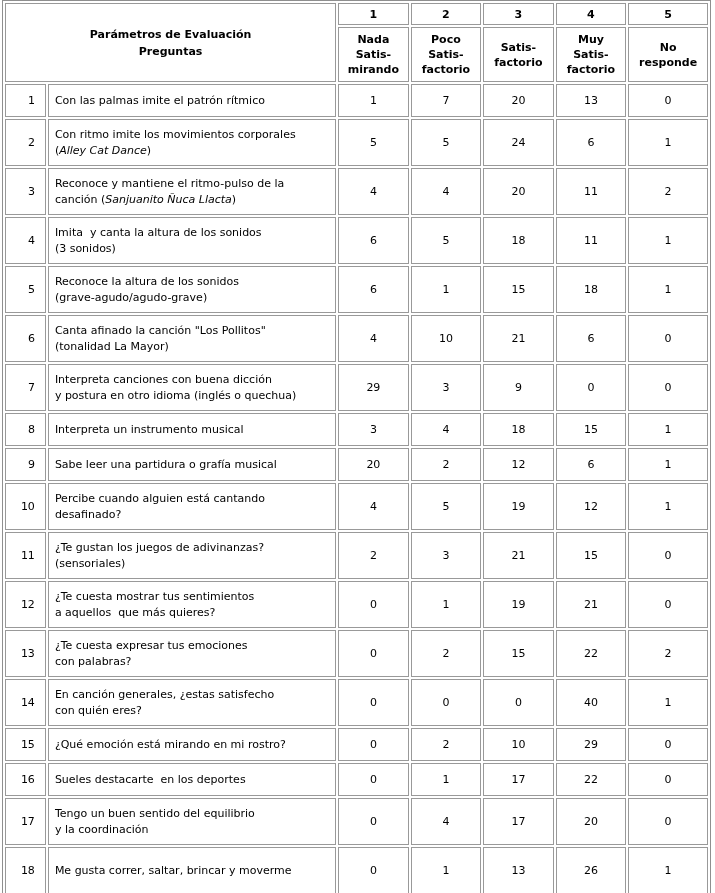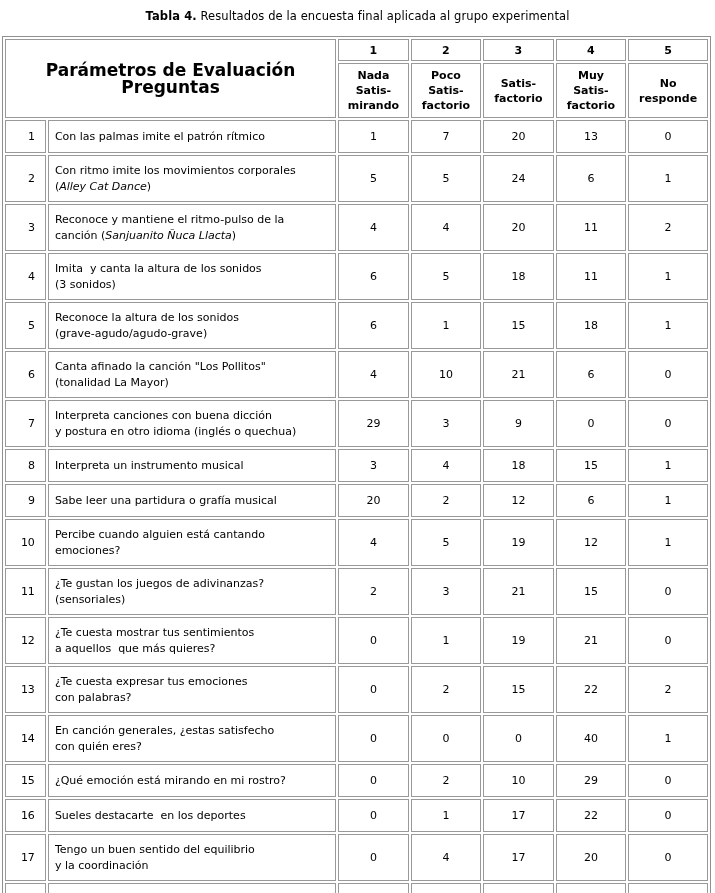--- a/index.html
+++ b/index.html
@@ -34,21 +34,21 @@
   th, td {
     border: 1px solid #999999;
     background: #ffffff;
     font-size: 11px;
     vertical-align: middle;
     padding: 0;
     overflow: hidden;
   }
   th.corner {
     font-weight: bold;
-    font-size: 17px;
+    font-size: 11px;
     text-align: center;
     white-space: pre-line;
     line-height: 17px;
   }
   th.colnum {
     font-weight: bold;
     text-align: center;
     height: 20px;
   }
   th.collabel {
@@ -72,23 +72,20 @@
   td.q em { font-style: italic; }
   td.val { text-align: center; }
   tr.h1 td { height: 25px; }
   tr.h2 td { height: 39px; }
 </style>
 </head>
 <body>
 
 <div class="page">
 
-  <div class="title">
-    <span class="bold">Tabla 4.</span><span> Resultados de la encuesta final aplicada al grupo experimental</span>
-  </div>
 
   <table class="results">
     <colgroup>
       <col class="c-num">
         <col class="c-q">
       <col class="c-v">
         <col class="c-v">
         <col class="c-v">
         <col class="c-v">
         <col class="c-v5">
@@ -222,21 +219,21 @@
           <td class="val">20</td>
           <td class="val">2</td>
           <td class="val">12</td>
           <td class="val">6</td>
           <td class="val">1</td>
         </tr>
         <tr class="h2">
           <td class="num">10</td>
           <td class="q">
             <span class="qline">Percibe cuando alguien está cantando</span>
-            <span class="qline">emociones?</span>
+            <span class="qline">desafinado?</span>
           </td>
           <td class="val">4</td>
           <td class="val">5</td>
           <td class="val">19</td>
           <td class="val">12</td>
           <td class="val">1</td>
         </tr>
         <tr class="h2">
           <td class="num">11</td>
           <td class="q">

